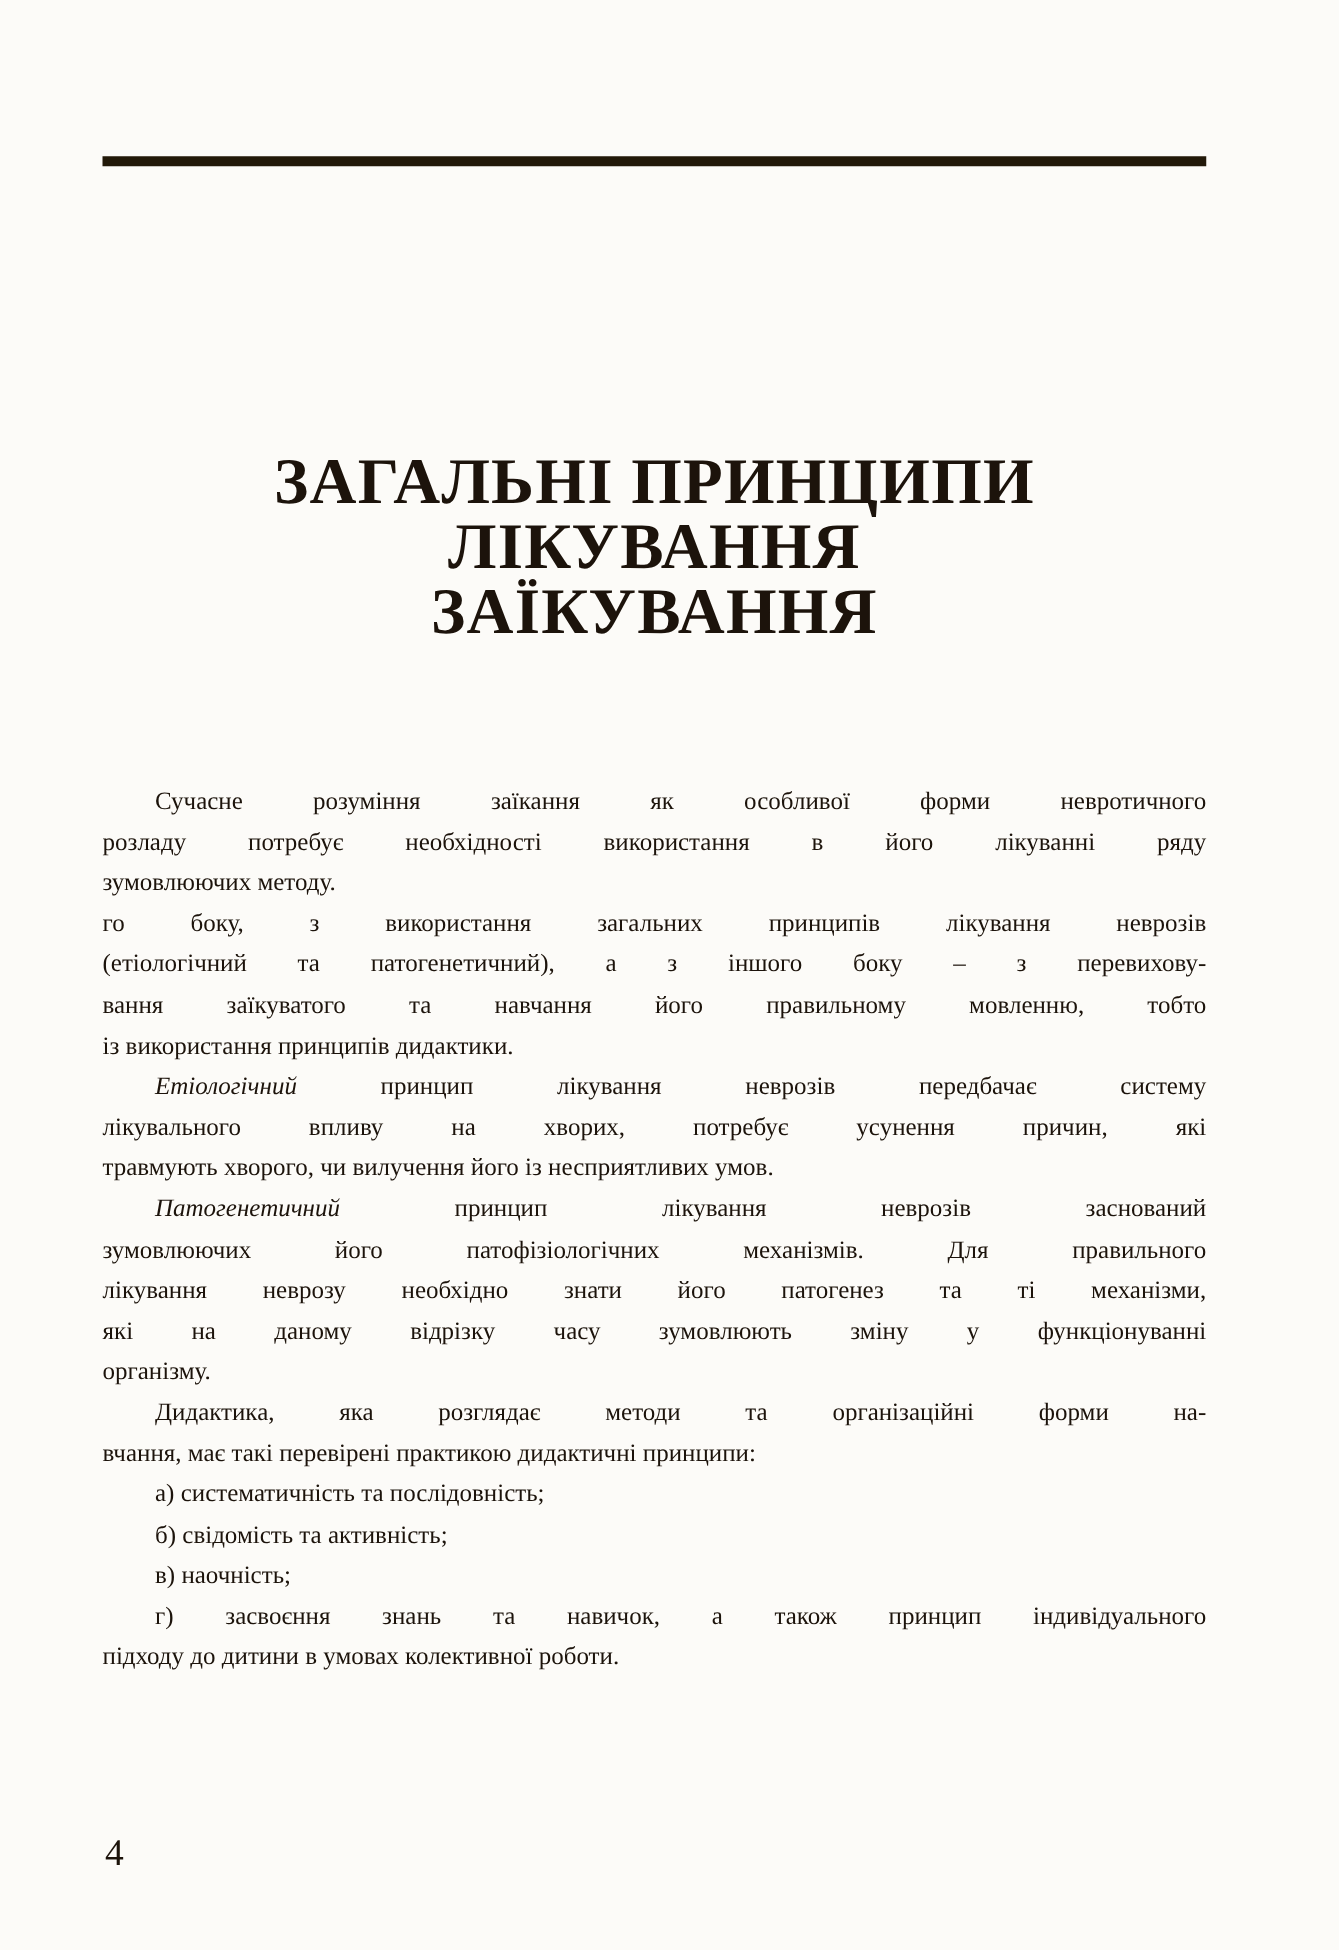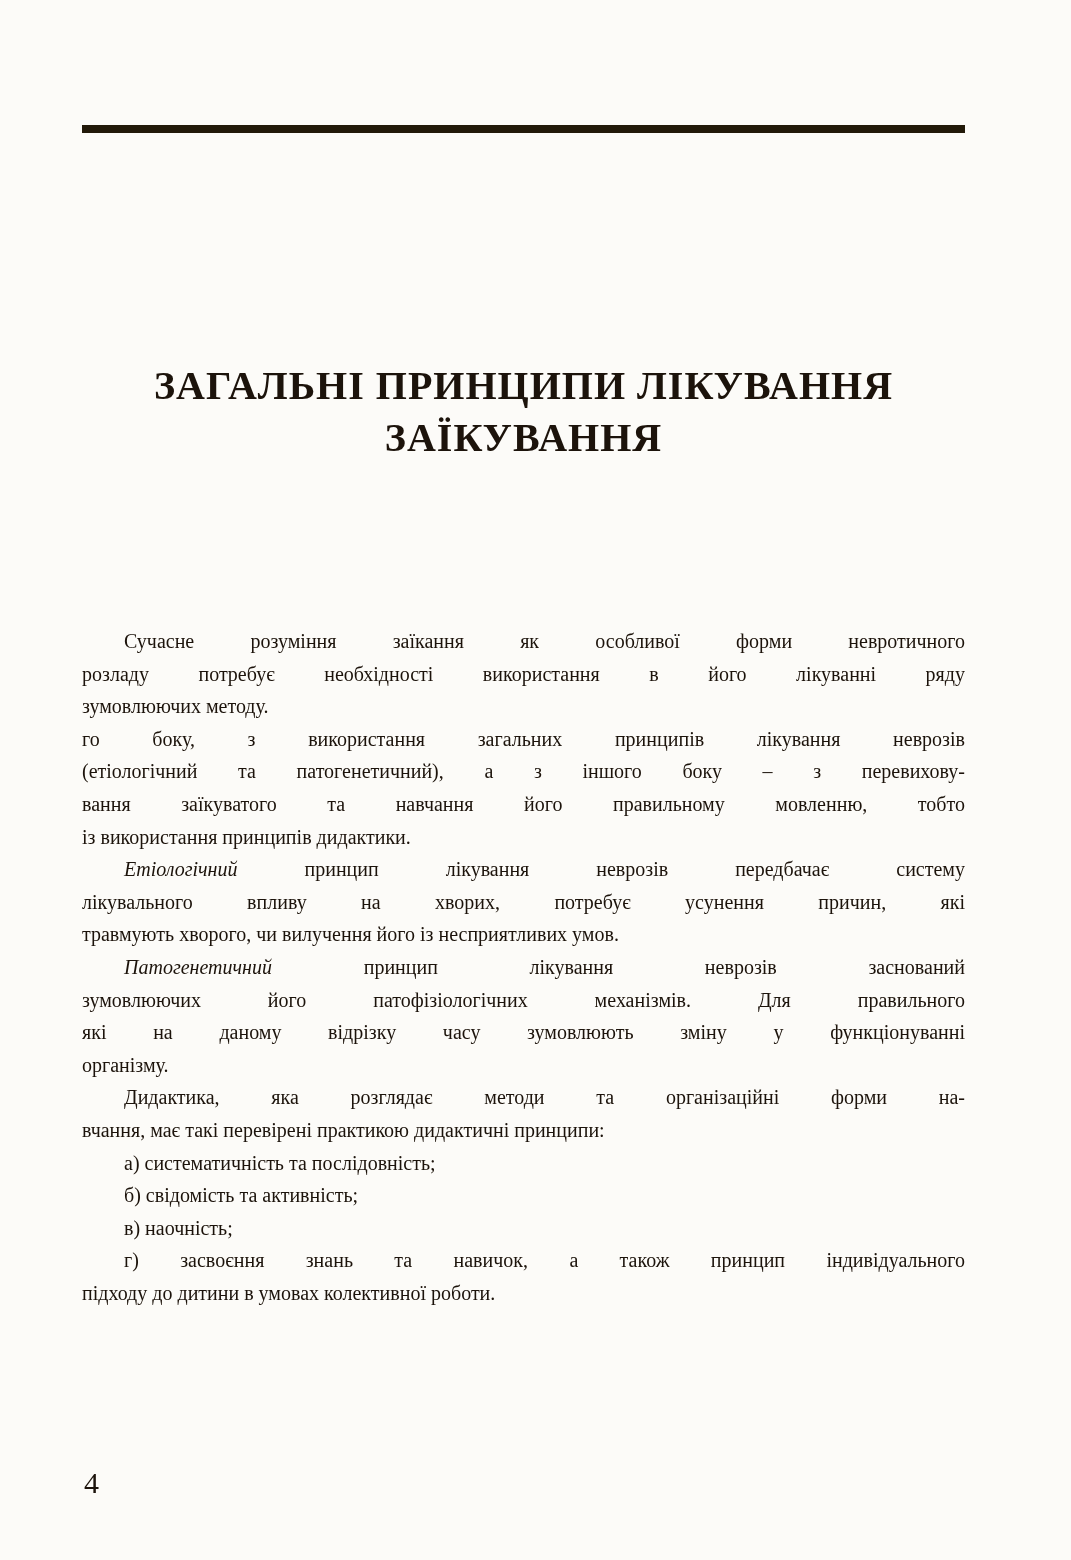--- a/index.html
+++ b/index.html
@@ -30,21 +30,21 @@
     background: var(--rule);
   }
   .chapter-title {
     position: absolute;
     left: 82px;
     top: 360px;
     width: 883px;
     margin: 0;
     text-align: center;
     font-weight: bold;
-    font-size: 40px;
+    font-size: 52px;
     line-height: 52px;
     letter-spacing: 1px;
     color: var(--ink);
   }
   .chapter-title .title-line { display: block; }
   .body-text {
     position: absolute;
     left: 82px;
     top: 625px;
     width: 883px;
@@ -93,20 +93,21 @@
         <div class="line">із використання принципів дидактики.</div>
       </div>
       <div class="para">
         <div class="line just ind"><i>Етіологічний</i> принцип лікування неврозів передбачає систему</div>
         <div class="line just">лікувального впливу на хворих, потребує усунення причин, які</div>
         <div class="line">травмують хворого, чи вилучення його із несприятливих умов.</div>
       </div>
       <div class="para">
         <div class="line just ind"><i>Патогенетичний</i> принцип лікування неврозів заснований</div>
         <div class="line just">зумовлюючих його патофізіологічних механізмів. Для правильного</div>
+        <div class="line just">лікування неврозу необхідно знати його патогенез та ті механізми,</div>
         <div class="line just">які на даному відрізку часу зумовлюють зміну у функціонуванні</div>
         <div class="line">організму.</div>
       </div>
       <div class="para">
         <div class="line just ind">Дидактика, яка розглядає методи та організаційні форми на-</div>
         <div class="line">вчання, має такі перевірені практикою дидактичні принципи:</div>
       </div>
       <div class="para">
         <div class="line ind">а) систематичність та послідовність;</div>
       </div>

